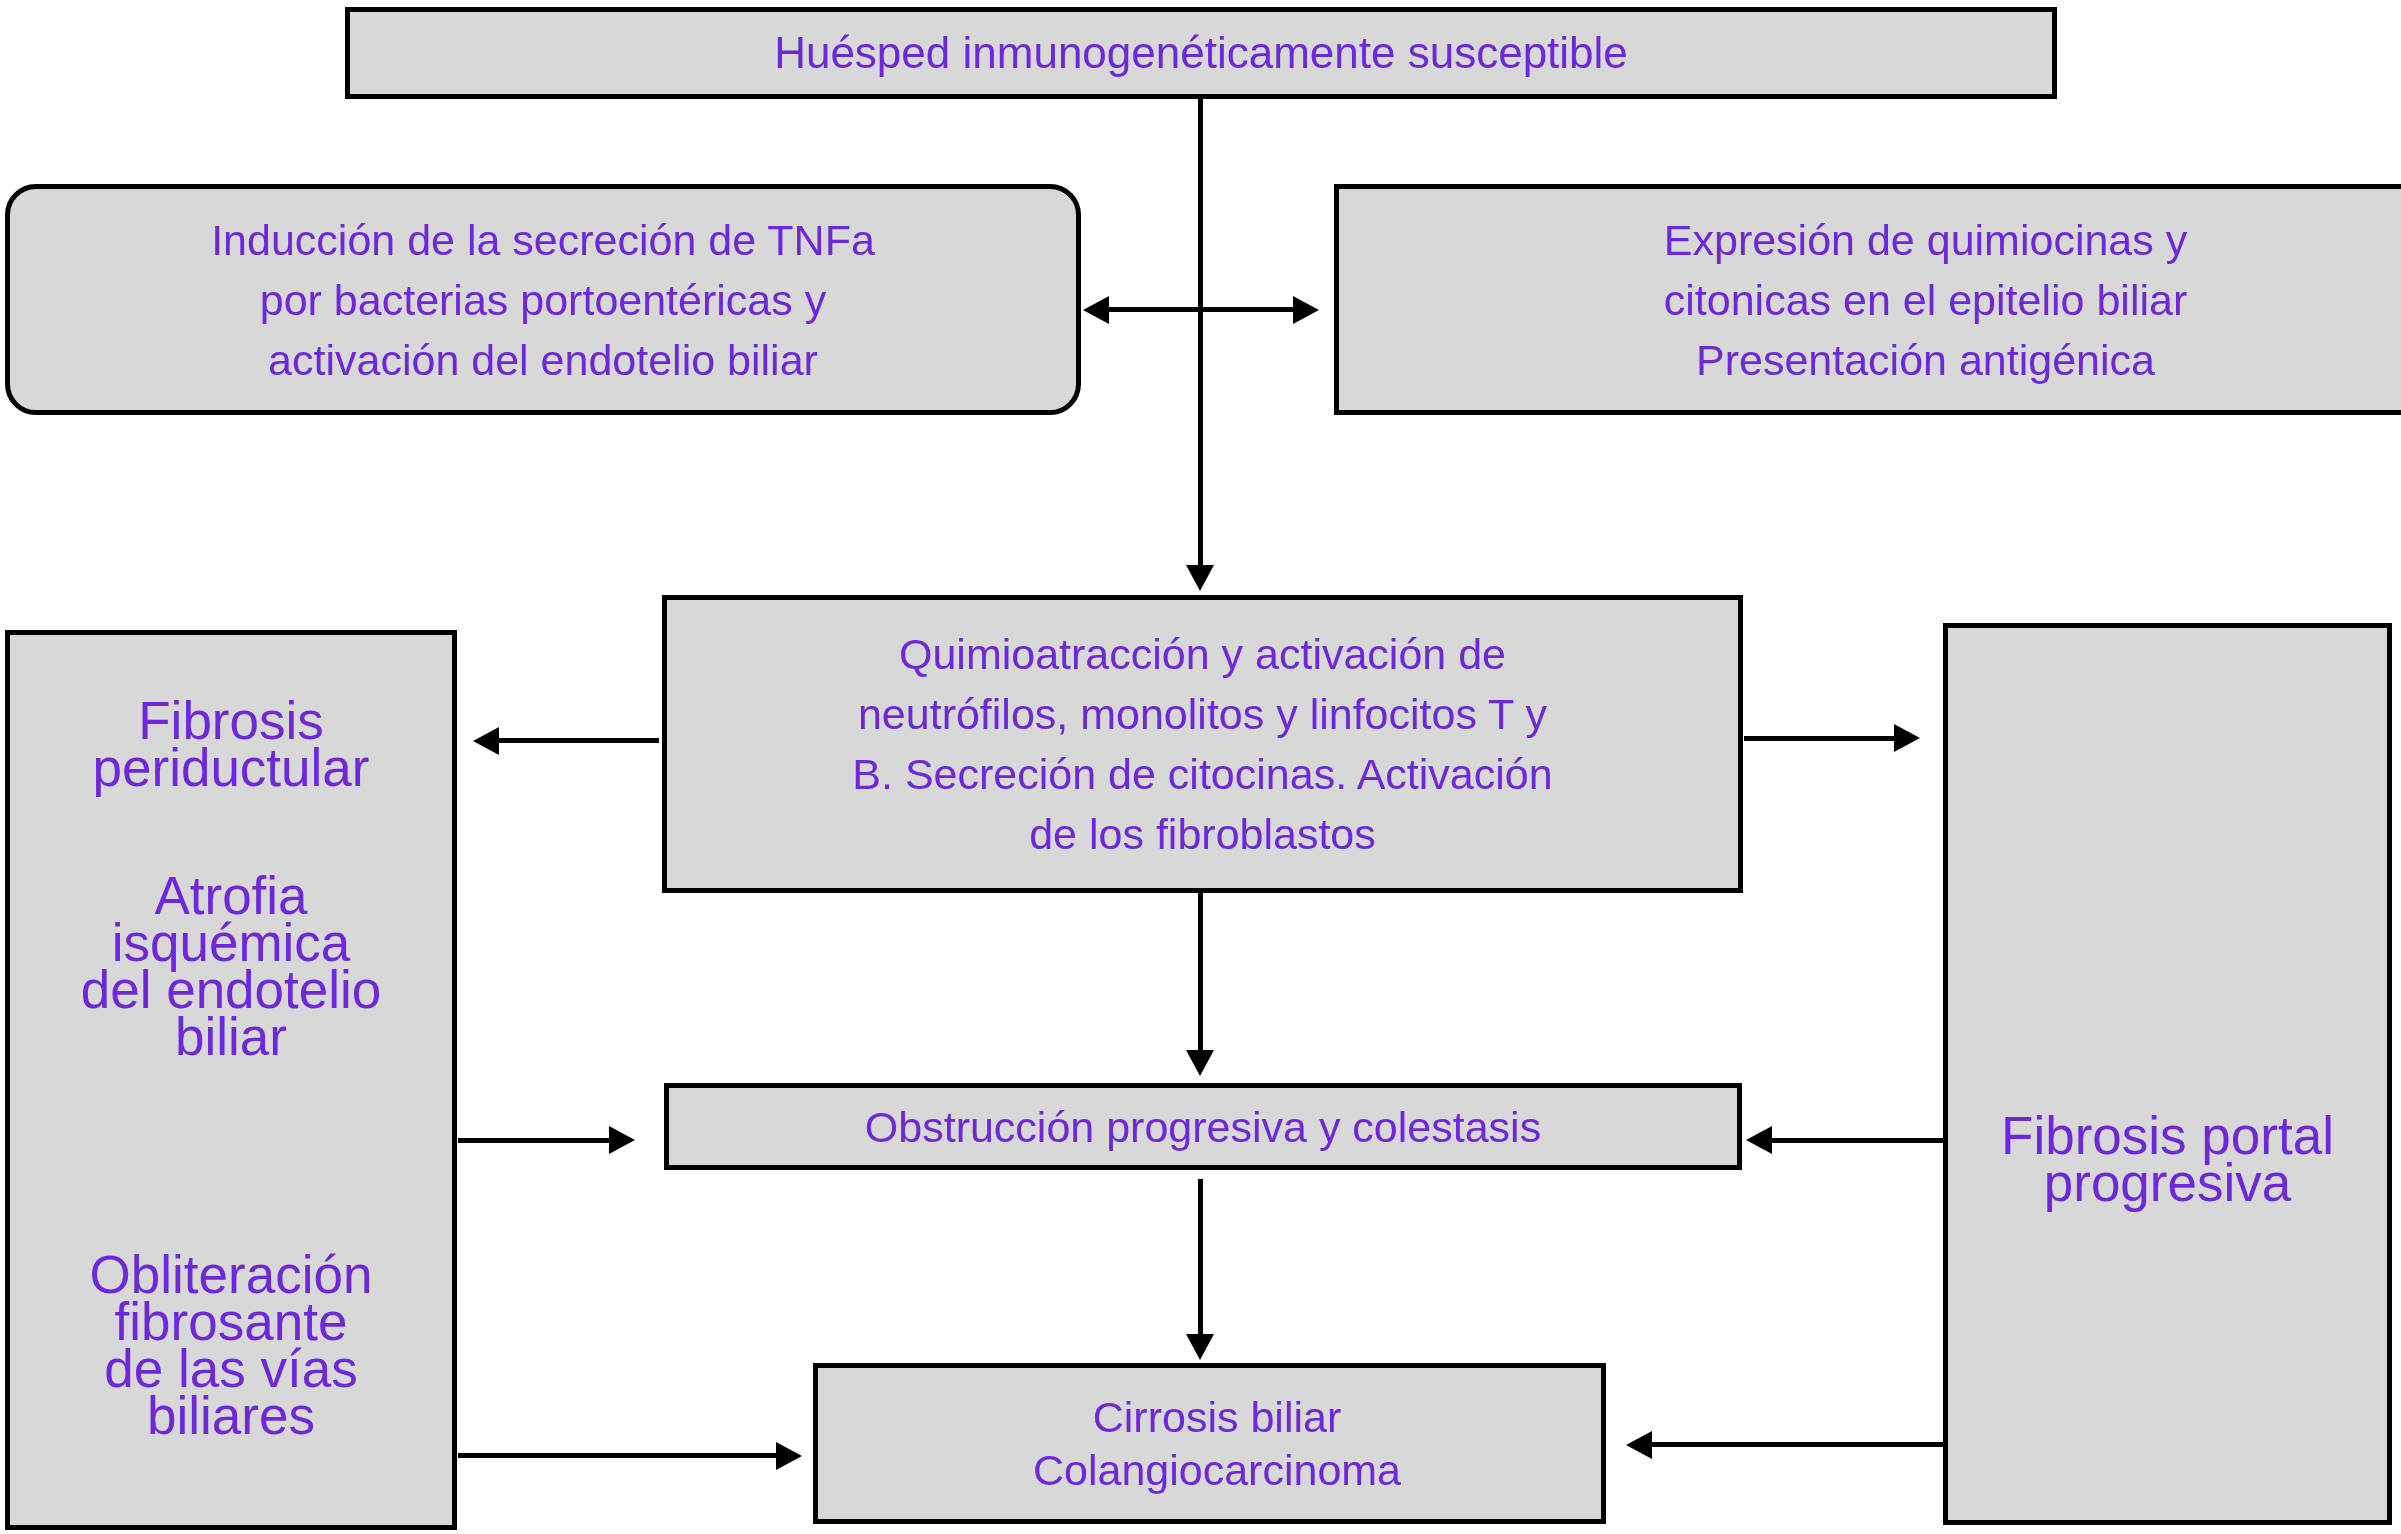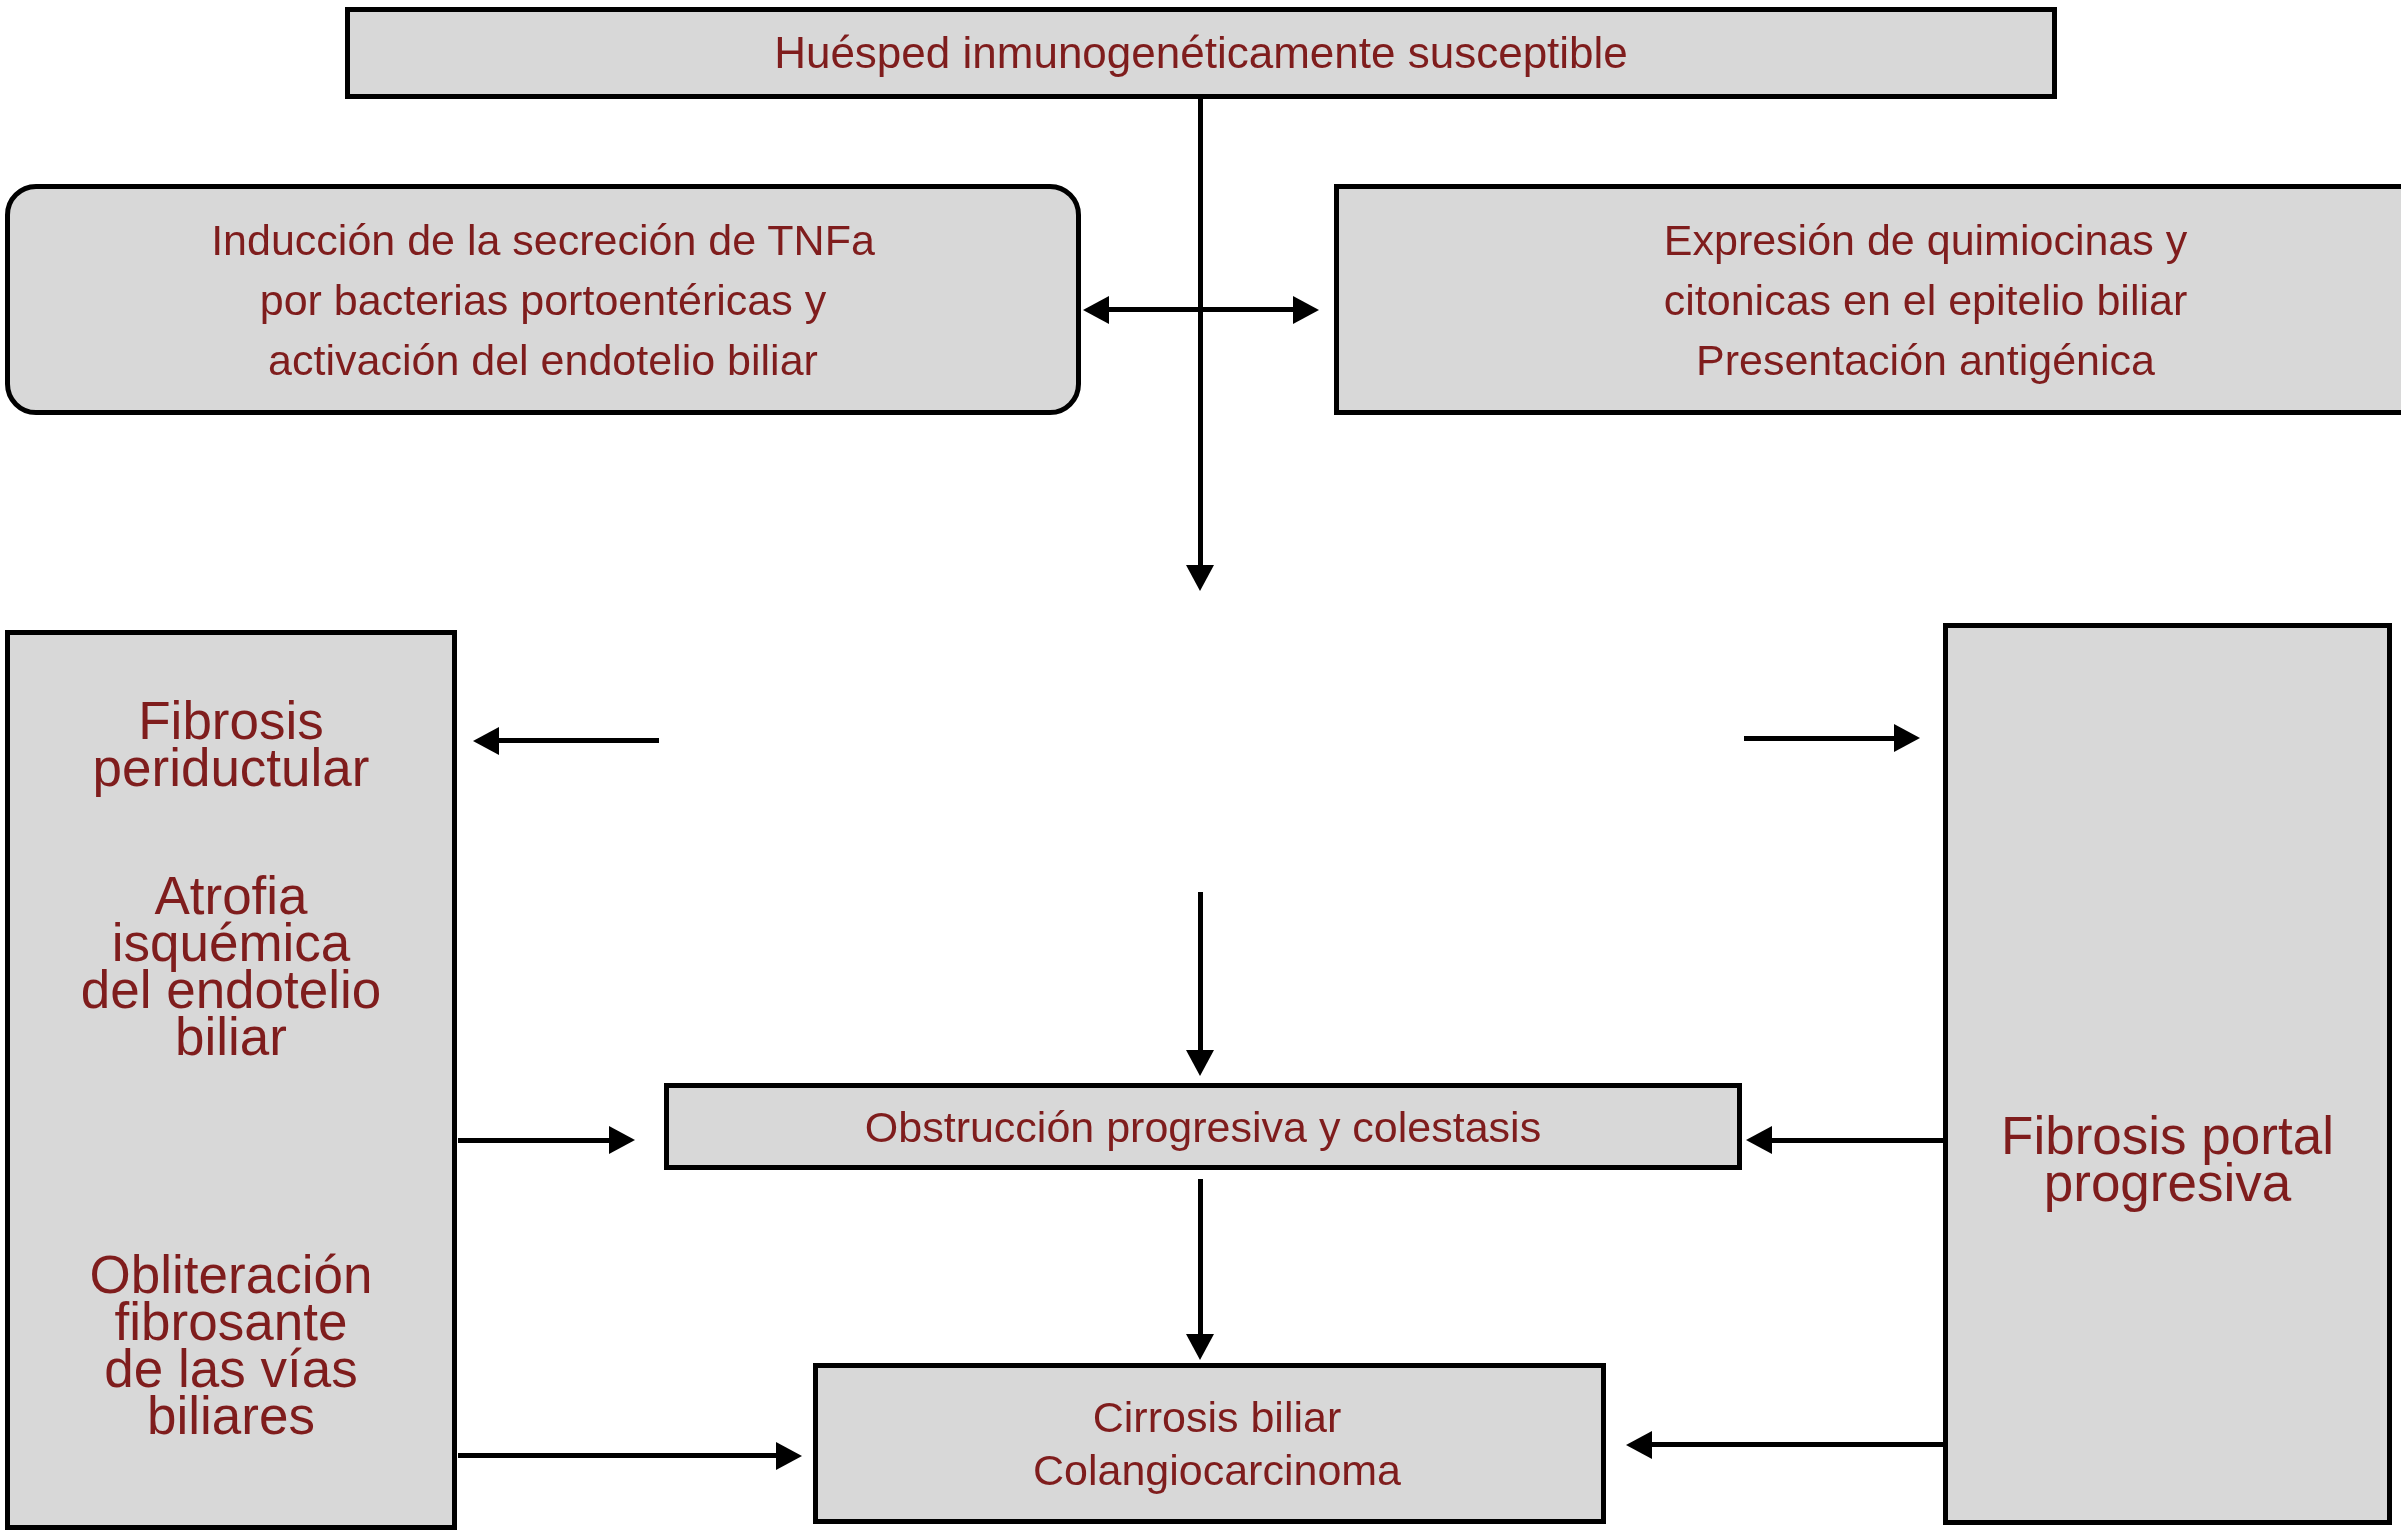--- a/index.html
+++ b/index.html
@@ -6,21 +6,21 @@
     margin: 0;
     padding: 0;
     background: #ffffff;
   }
   #diagram {
     position: relative;
     width: 2401px;
     height: 1535px;
     background: #ffffff;
     font-family: "Liberation Sans", sans-serif;
-    color: #7f1d1d;
+    color: #6d28d9;
     overflow: hidden;
   }
   .box {
     position: absolute;
     background: #d8d8d8;
     border: 5px solid #000000;
     box-sizing: border-box;
     display: flex;
     align-items: center;
     justify-content: center;
@@ -92,20 +92,26 @@
 por bacterias portoentéricas y
 activación del endotelio biliar</div>
   </div>
 
   <div class="box" style="left:1334px; top:184px; width:1183px; height:231px;">
     <div class="box-text">Expresión de quimiocinas y
 citonicas en el epitelio biliar
 Presentación antigénica</div>
   </div>
 
+  <div class="box" style="left:662px; top:595px; width:1081px; height:298px;">
+    <div class="box-text">Quimioatracción y activación de
+neutrófilos, monolitos y linfocitos T y
+B. Secreción de citocinas. Activación
+de los fibroblastos</div>
+  </div>
 
   <div class="box" style="left:5px; top:630px; width:452px; height:900px;">
     <div class="tall-text" style="top:62px;">Fibrosis
 periductular</div>
     <div class="tall-text" style="top:237px;">Atrofia
 isquémica
 del endotelio
 biliar</div>
     <div class="tall-text" style="top:616px;">Obliteración
 fibrosante

